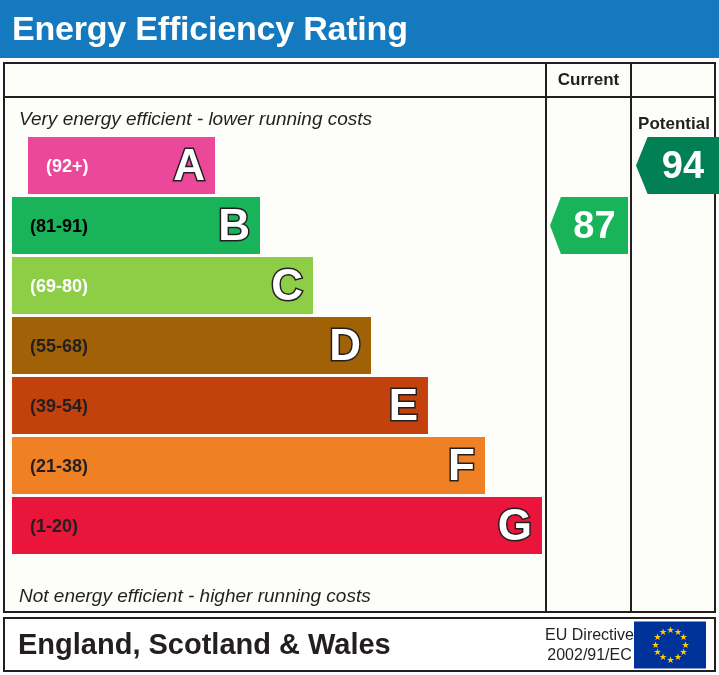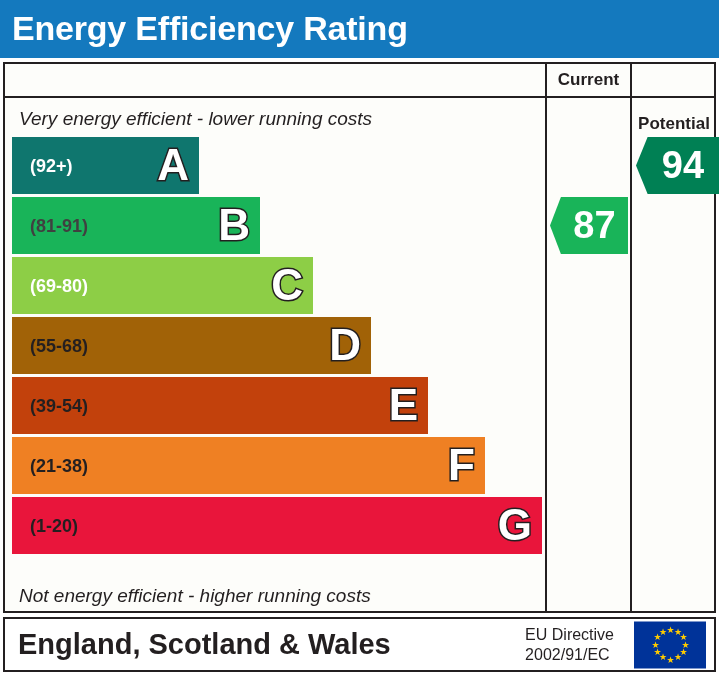--- a/index.html
+++ b/index.html
@@ -178,26 +178,26 @@
     left: 13px;
     top: 50%;
     transform: translateY(-52%);
     font-size: 29px;
     font-weight: bold;
     color: #231f20;
     white-space: nowrap;
   }
   .footer .directive {
     position: absolute;
-    right: 100px;
+    right: 80px;
     top: 50%;
     transform: translateY(-50%);
     font-size: 16px;
     color: #231f20;
-    text-align: left;
+    text-align: center;
     line-height: 1.25;
     white-space: nowrap;
   }
   .eu-flag {
     position: absolute;
     right: 8px;
     top: 50%;
     transform: translateY(-50%);
     width: 72px;
     height: 47px;
@@ -230,28 +230,28 @@
     <div class="head-row">
       <div class="head-cell current">Current</div>
       <div class="head-cell potential">Potential</div>
     </div>
 
     <div class="caption top">Very energy efficient - lower running costs</div>
     <div class="caption bottom">Not energy efficient - higher running costs</div>
 
     <div class="bars" id="bars-container">
         <div class="bar-row" style="top: 73px; width: 187px;">
-          <div class="bar" style="background: #0f766e;">
+          <div class="bar" style="background: #ec4899; margin-left: 16px;">
             <span class="range" style="color: rgb(255, 255, 255);">(92+)</span>
             <span class="letter">A</span>
           </div>
         </div>
         <div class="bar-row" style="top: 133px; width: 248px;">
           <div class="bar" style="background: rgb(25, 180, 89);">
-            <span class="range" style="color: #404040;">(81-91)</span>
+            <span class="range" style="color: #000000;">(81-91)</span>
             <span class="letter">B</span>
           </div>
         </div>
         <div class="bar-row" style="top: 193px; width: 301px;">
           <div class="bar" style="background: rgb(141, 206, 70);">
             <span class="range" style="color: rgb(255, 255, 255);">(69-80)</span>
             <span class="letter">C</span>
           </div>
         </div>
         <div class="bar-row" style="top: 253px; width: 359px;">

